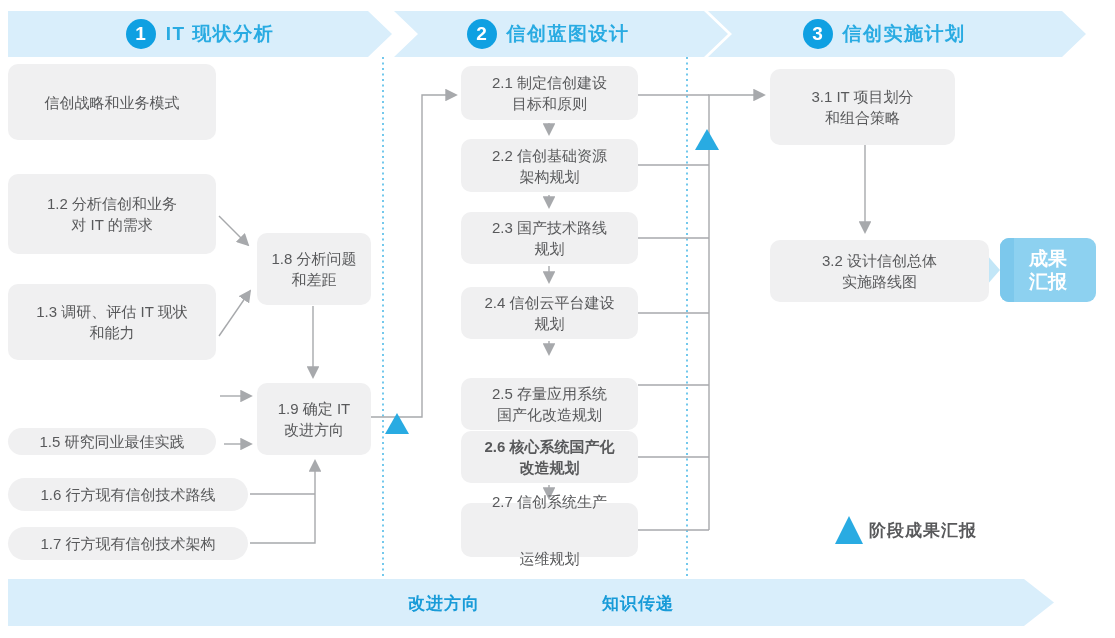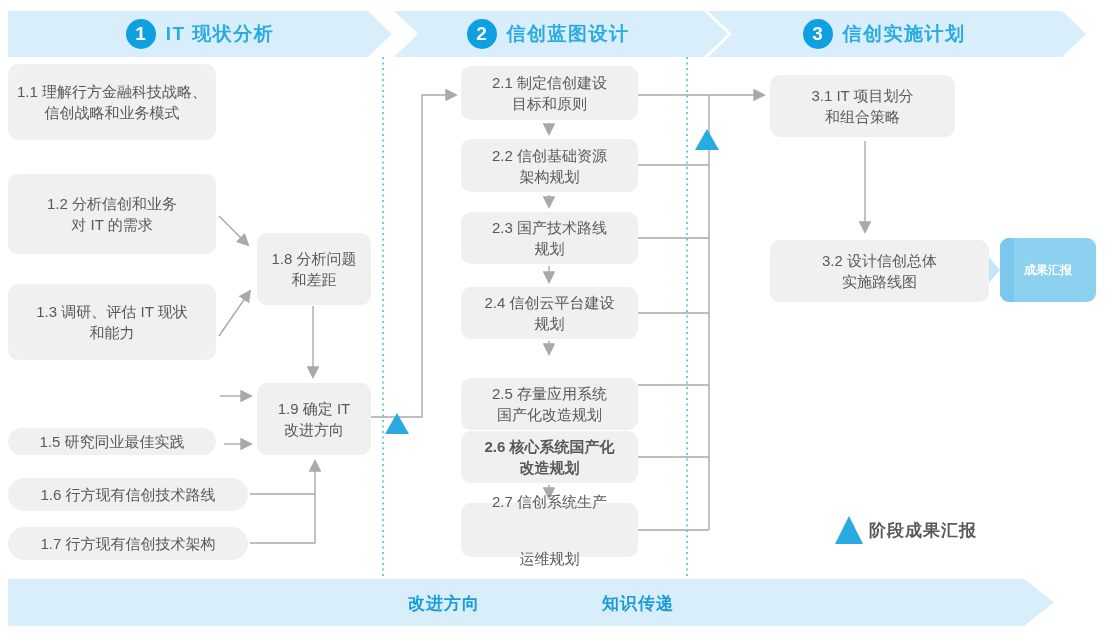--- a/index.html
+++ b/index.html
@@ -15,22 +15,22 @@
   .band .num{width:30px;height:30px;border-radius:50%;background:var(--circle);color:#fff;
     font-weight:bold;font-size:19px;display:flex;align-items:center;justify-content:center;flex:0 0 auto;}
   .band .ttl{color:var(--accent);font-weight:bold;font-size:19px;letter-spacing:1.5px;white-space:nowrap;}
   
   .gbox{position:absolute;background:var(--box-bg);border-radius:10px;
     display:flex;flex-direction:column;align-items:center;justify-content:center;
     color:var(--box-text);font-size:15px;line-height:21px;text-align:center;white-space:nowrap;}
   .pill{border-radius:18px;}
   
   .result{position:absolute;left:1000px;top:238px;width:96px;height:64px;background:var(--result-bg);
-    border-radius:9px;color:#fff;font-weight:bold;font-size:12px;line-height:23px;
-    display:flex;align-items:center;justify-content:center;}
+    border-radius:9px;color:#fff;font-weight:bold;font-size:19px;line-height:23px;
+    display:flex;flex-direction:column;align-items:center;justify-content:center;}
   .result::before{content:"";position:absolute;left:0;top:0;bottom:0;width:14px;
     background:var(--result-stripe);border-radius:9px 0 0 9px;}
   .result span{position:relative;}
   
   .footer{position:absolute;left:8px;top:579px;width:1046px;height:47px;background:var(--band);
     clip-path:polygon(0 0,calc(100% - 30px) 0,100% 50%,calc(100% - 30px) 100%,0 100%);}
   .footer span{position:absolute;top:13px;font-weight:bold;font-size:17px;color:var(--accent-dark);letter-spacing:1px;}
   .footer .f1{left:400px;}
   .footer .f2{left:594px;}
   
@@ -99,21 +99,20 @@
   <div class="band notch" style="left:394px;width:308px;">
     <span class="num">2</span>
     <span class="ttl">信创蓝图设计</span>
   </div>
   <div class="band notch" style="left:708px;width:352px;">
     <span class="num">3</span>
     <span class="ttl">信创实施计划</span>
   </div>
 
   <div class="gbox" style="left:8px;top:64px;width:208px;height:76px;">
-    <span>1.1 理解行方金融科技战略、</span>
     <span>信创战略和业务模式</span>
   </div>
   <div class="gbox" style="left:8px;top:174px;width:208px;height:80px;">
     <span>1.2 分析信创和业务</span>
     <span>对 IT 的需求</span>
   </div>
   <div class="gbox" style="left:8px;top:284px;width:208px;height:76px;">
     <span>1.3 调研、评估 IT 现状</span>
     <span>和能力</span>
   </div>
@@ -157,21 +156,21 @@
   </div>
   <div class="gbox" style="left:461px;top:431px;width:177px;height:52px;font-weight:bold;">
     <span>2.6 核心系统国产化</span>
     <span>改造规划</span>
   </div>
   <div class="gbox" style="left:461px;top:503px;width:177px;height:54px;gap:36px;">
     <span>2.7 信创系统生产</span>
     <span>运维规划</span>
   </div>
 
-  <div class="gbox" style="left:770px;top:75px;width:185px;height:62px;">
+  <div class="gbox" style="left:770px;top:69px;width:185px;height:76px;">
     <span>3.1 IT 项目划分</span>
     <span>和组合策略</span>
   </div>
   <div class="gbox" style="left:770px;top:240px;width:219px;height:62px;">
     <span>3.2 设计信创总体</span>
     <span>实施路线图</span>
   </div>
 
   <div class="result">
     <span>成果</span>

